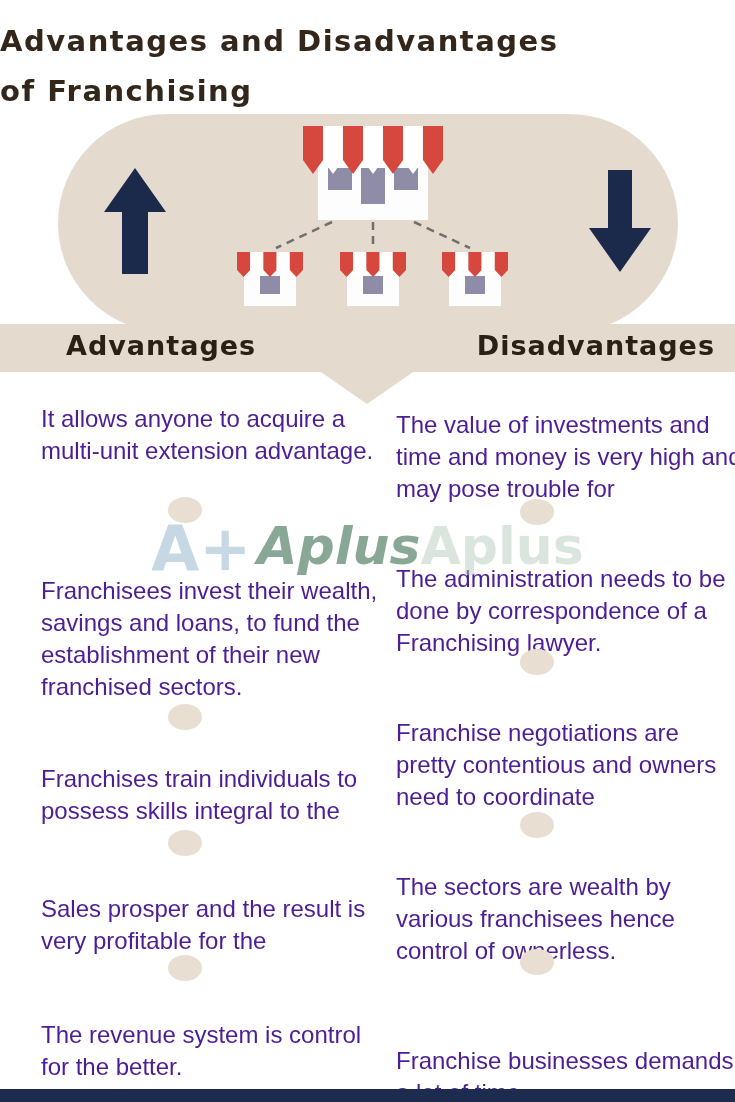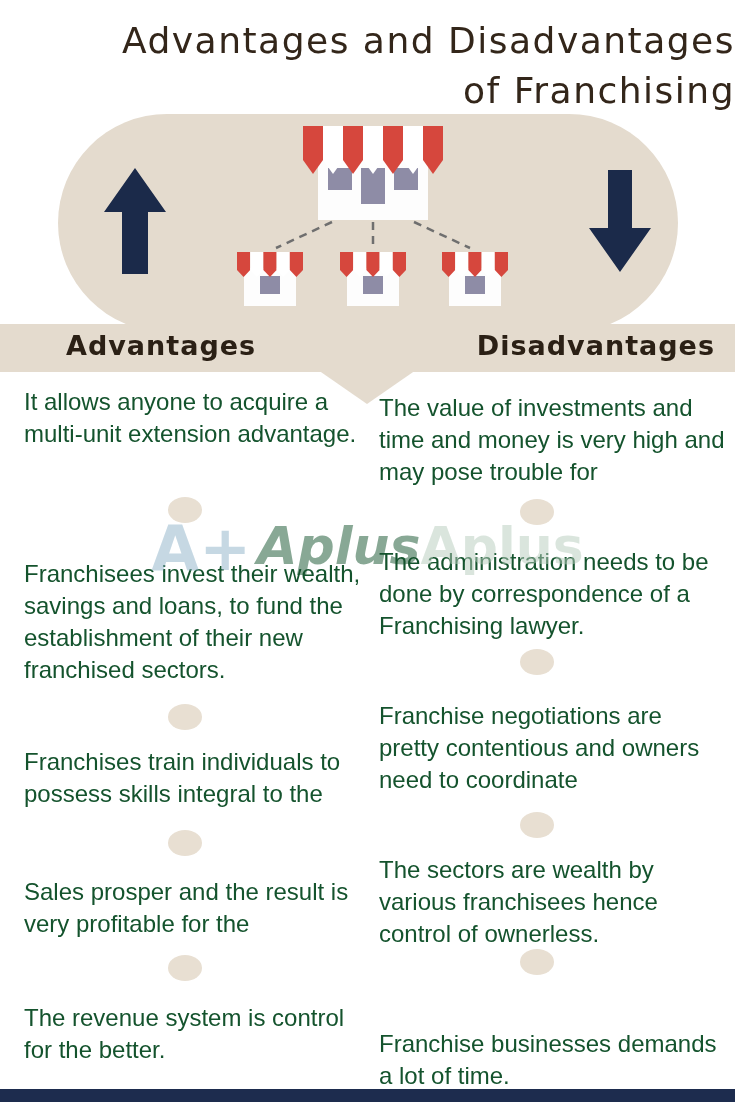--- a/index.html
+++ b/index.html
@@ -9,24 +9,24 @@
     height: 1102px;
     background: #ffffff;
     font-family: "Liberation Sans", sans-serif;
     overflow: hidden;
   }
   .title {
     position: absolute;
     top: 16px; left: 0;
     width: 100%;
     margin: 0;
-    text-align: right;
-    font-family: "DejaVu Sans", sans-serif;
-    font-weight: 400;
-    font-size: 36px;
+    text-align: left;
+    font-family: "DejaVu Sans", sans-serif;
+    font-weight: 700;
+    font-size: 29px;
     line-height: 50px;
     letter-spacing: 1.5px;
     color: #33261a;
   }
   .title .title-line { display: block; }
   .hero {
     position: absolute;
     left: 0; top: 112px;
     display: block;
   }
@@ -37,24 +37,24 @@
     font-weight: 800;
     font-size: 27px;
     letter-spacing: 1px;
     color: #2b2015;
     margin-left: 42px;
   }
   .col-header.adv { left: 24px; }
   .col-header.dis { right: 20px; text-align: right; }
   .item {
     position: absolute;
-    margin: 0;
+    margin: 17px;
     font-size: 24px;
     line-height: 32px;
-    color: #14532d;
+    color: #4c1d95;
   }
   .item.left  { left: 24px;  width: 342px; }
   .item.right { left: 379px; width: 346px; }
   .dot {
     position: absolute;
     width: 34px; height: 26px;
     border-radius: 50%;
     background: #e8dfd2;
   }
   .watermark {

